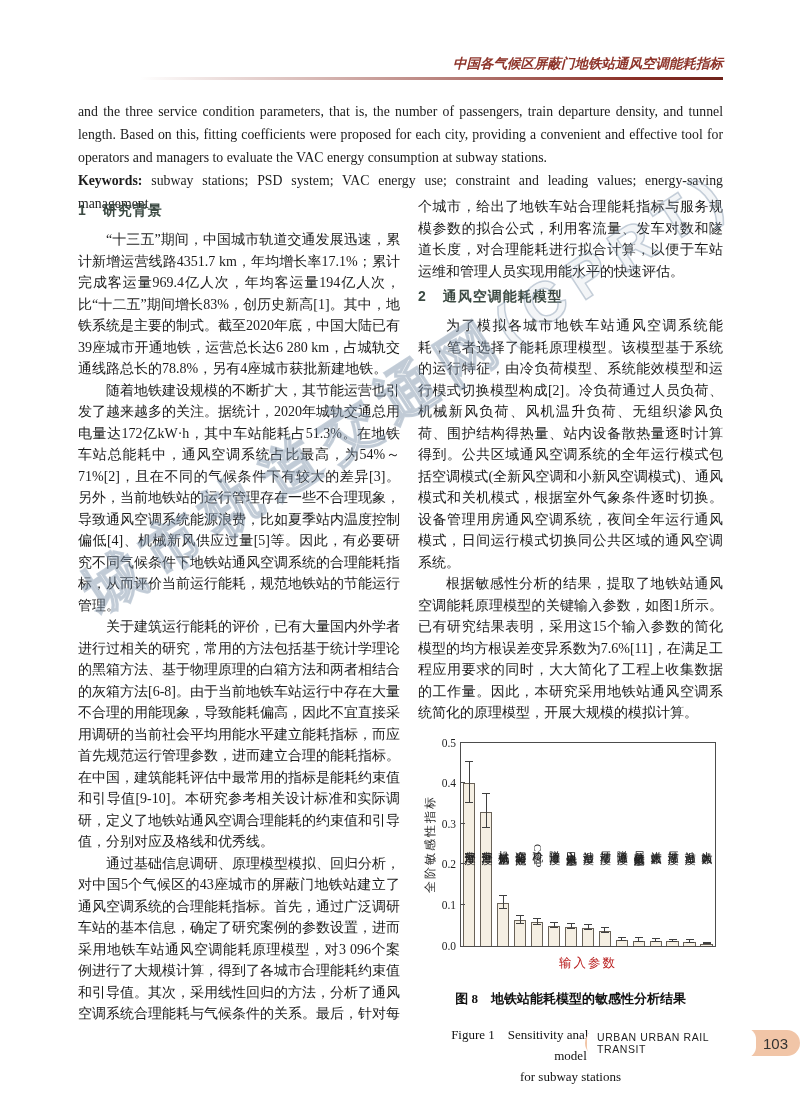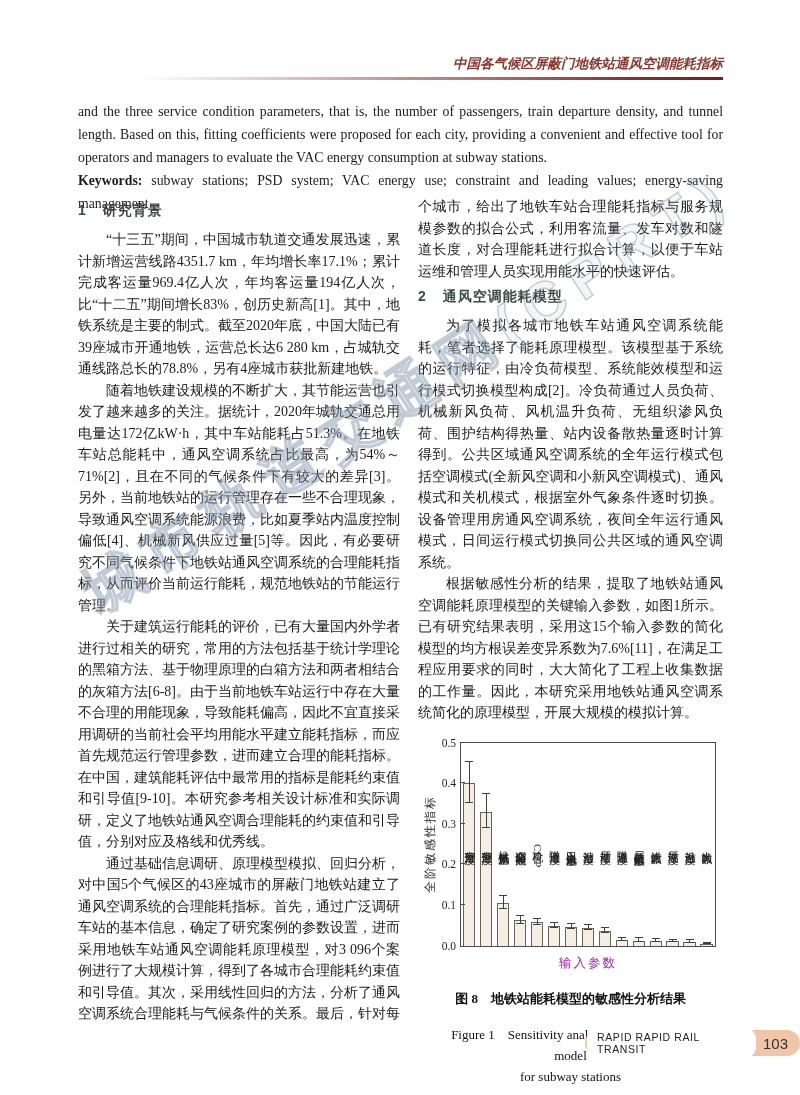--- a/index.html
+++ b/index.html
@@ -65,21 +65,21 @@
     font-size:11px; line-height:1; letter-spacing:1px; color:#1e1e1e; white-space:nowrap;
   }
   .ytick{position:absolute; right:calc(100% + 5px); font-size:11.5px; color:#1e1e1e;
     transform:translateY(50%);}
   .tickline{position:absolute; left:0; width:4px; height:1px; background:#4c4c4c;}
   .ylab{
     position:absolute; left:12px; top:110px; transform:translate(-50%,-50%) rotate(-90deg);
     font-size:12px; white-space:nowrap; color:#1e1e1e; letter-spacing:2px;
   }
   .xlab{position:absolute; left:42px; top:221px; width:256px; text-align:center;
-    font-size:12.5px; letter-spacing:2px; color:#a21caf;}
+    font-size:12.5px; letter-spacing:2px; color:#b91c1c;}
   
   .cap-cn{margin:8px 0 2px 0; text-align:center; font-size:13px; font-weight:bold; color:#111;}
   .cap-en{margin:16px; text-align:center; font-size:13px; line-height:21px; color:#111;}
   
   .footer-pill{
     position:absolute; left:585px; top:1030px; height:24px; border-radius:13px;
     background:#f1c5a7; display:flex; align-items:center; padding:1px 2px;
     font-family:"Liberation Sans", sans-serif; z-index:6;
   }
   .pill-inner{
@@ -209,17 +209,17 @@
           </div>
         <div class="xlab">输入参数</div>
       </div>
 
       <p class="cap-cn">图 8　地铁站能耗模型的敏感性分析结果</p>
       <p class="cap-en"><span>Figure 1　Sensitivity analysis of VAC energy model</span><br><span>for subway stations</span></p>
     </div>
   </div>
 
   <div class="footer-pill">
-    <span class="pill-inner">RAPID RAPID RAIL TRANSIT</span>
+    <span class="pill-inner">URBAN URBAN RAIL TRANSIT</span>
     <span class="pill-num">103</span>
   </div>
 
 </div>
 
 </body></html>

